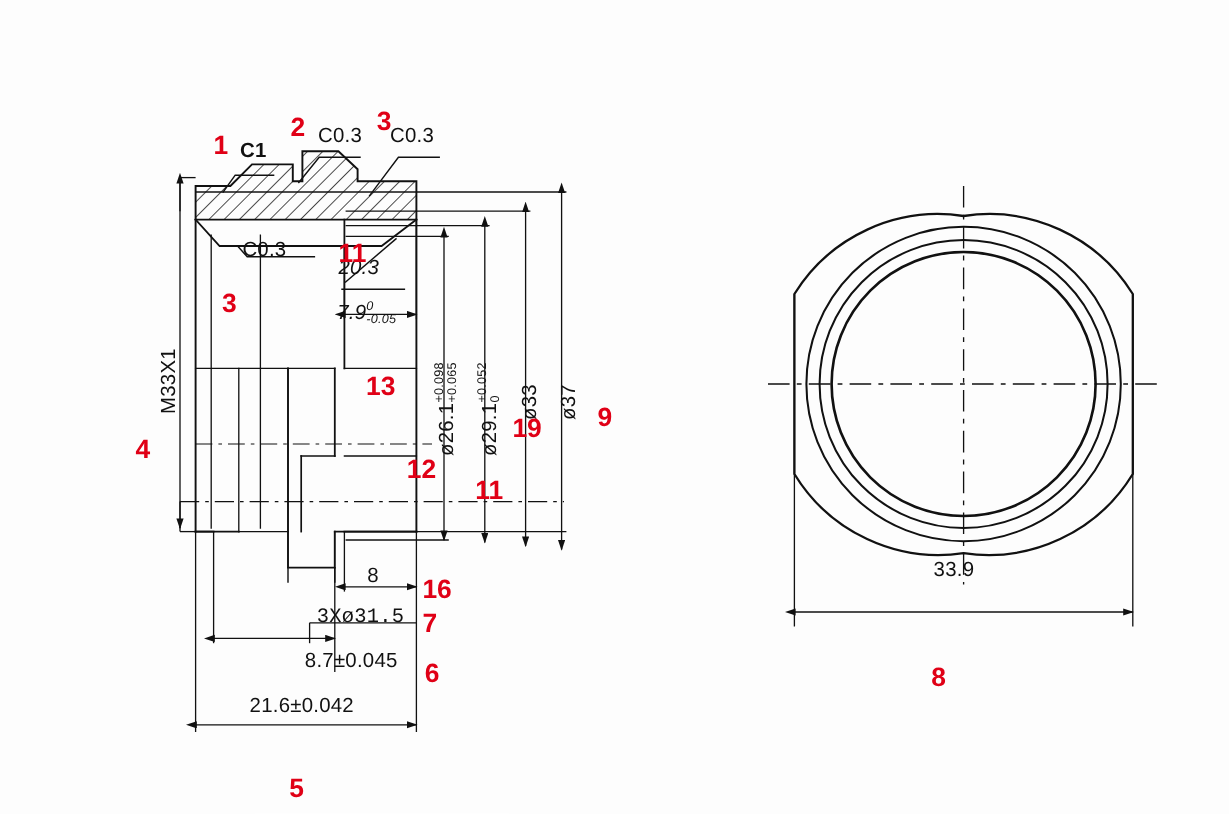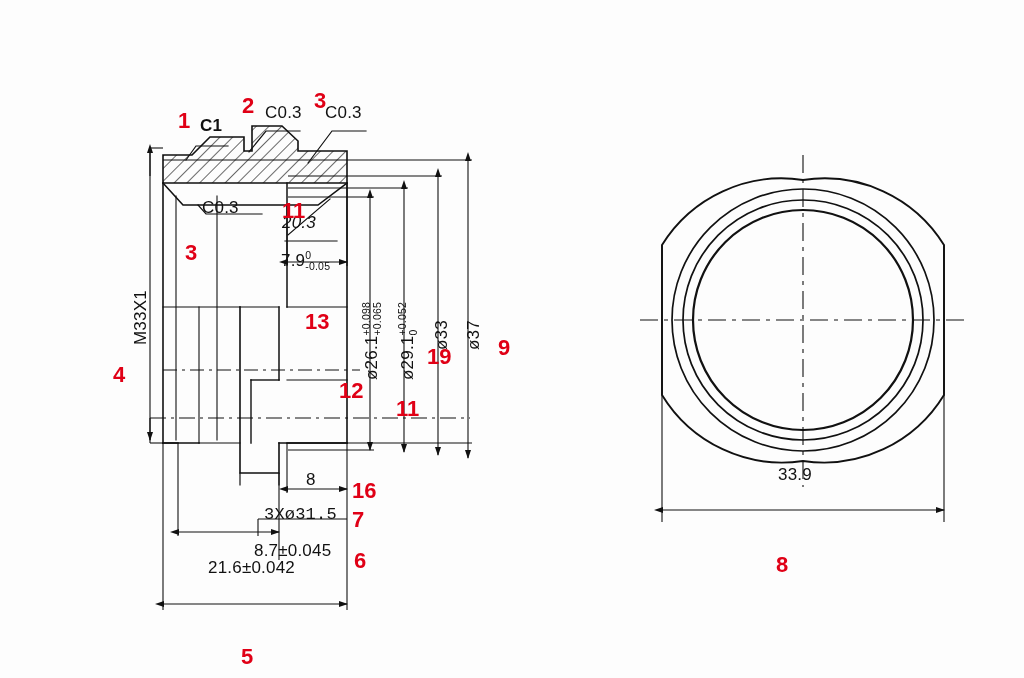--- a/index.html
+++ b/index.html
@@ -167,21 +167,21 @@
 
   <div class="txt dim" style="left:200px;top:116px;font-weight:bold;">C1</div>
   <div class="txt dim" style="left:265px;top:103px;">C0.3</div>
   <div class="txt dim" style="left:325px;top:103px;">C0.3</div>
   <div class="txt dim" style="left:202px;top:198px;">C0.3</div>
 
   <div class="txt dim vert" style="left:131px;top:345px;">M33X1</div>
 
   <div class="txt dim" style="left:282px;top:213px;font-style:italic;">20.3</div>
 
-  <div class="txt dim" style="left:281px;top:251px;">
+  <div class="txt dim" style="left:281px;top:251px;font-style:italic;">
     <span class="numline" style="display:inline-block;">7.9</span><span class="tol">
       <span>0</span>
       <span>-0.05</span>
     </span>
   </div>
 
   <div class="txt dim vert" style="left:362px;top:380px;">
     <span>ø26.1</span><span class="tol">
       <span>+0.098</span>
       <span>+0.065</span>
@@ -197,21 +197,21 @@
 
   <div class="txt dim vert" style="left:432px;top:350px;">ø33</div>
   <div class="txt dim vert" style="left:464px;top:350px;">ø37</div>
 
   <div class="txt dim" style="left:306px;top:470px;">8</div>
 
   <div class="txt dim" style="left:264px;top:505px;font-family:Liberation Mono, monospace;">3Xø31.5</div>
 
   <div class="txt dim" style="left:254px;top:541px;">8.7±0.045</div>
 
-  <div class="txt dim" style="left:208px;top:558px;">21.6±0.042</div>
+  <div class="txt dim" style="left:208px;top:578px;">21.6±0.042</div>
 
   <div class="txt dim" style="left:778px;top:465px;">33.9</div>
 
   <div id="callouts">
       <div class="red" style="left: 178px; top: 108px;">1</div>
       <div class="red" style="left: 242px; top: 93px;">2</div>
       <div class="red" style="left: 314px; top: 88px;">3</div>
       <div class="red" style="left: 113px; top: 362px;">4</div>
       <div class="red" style="left: 241px; top: 644px;">5</div>
       <div class="red" style="left: 354px; top: 548px;">6</div>

